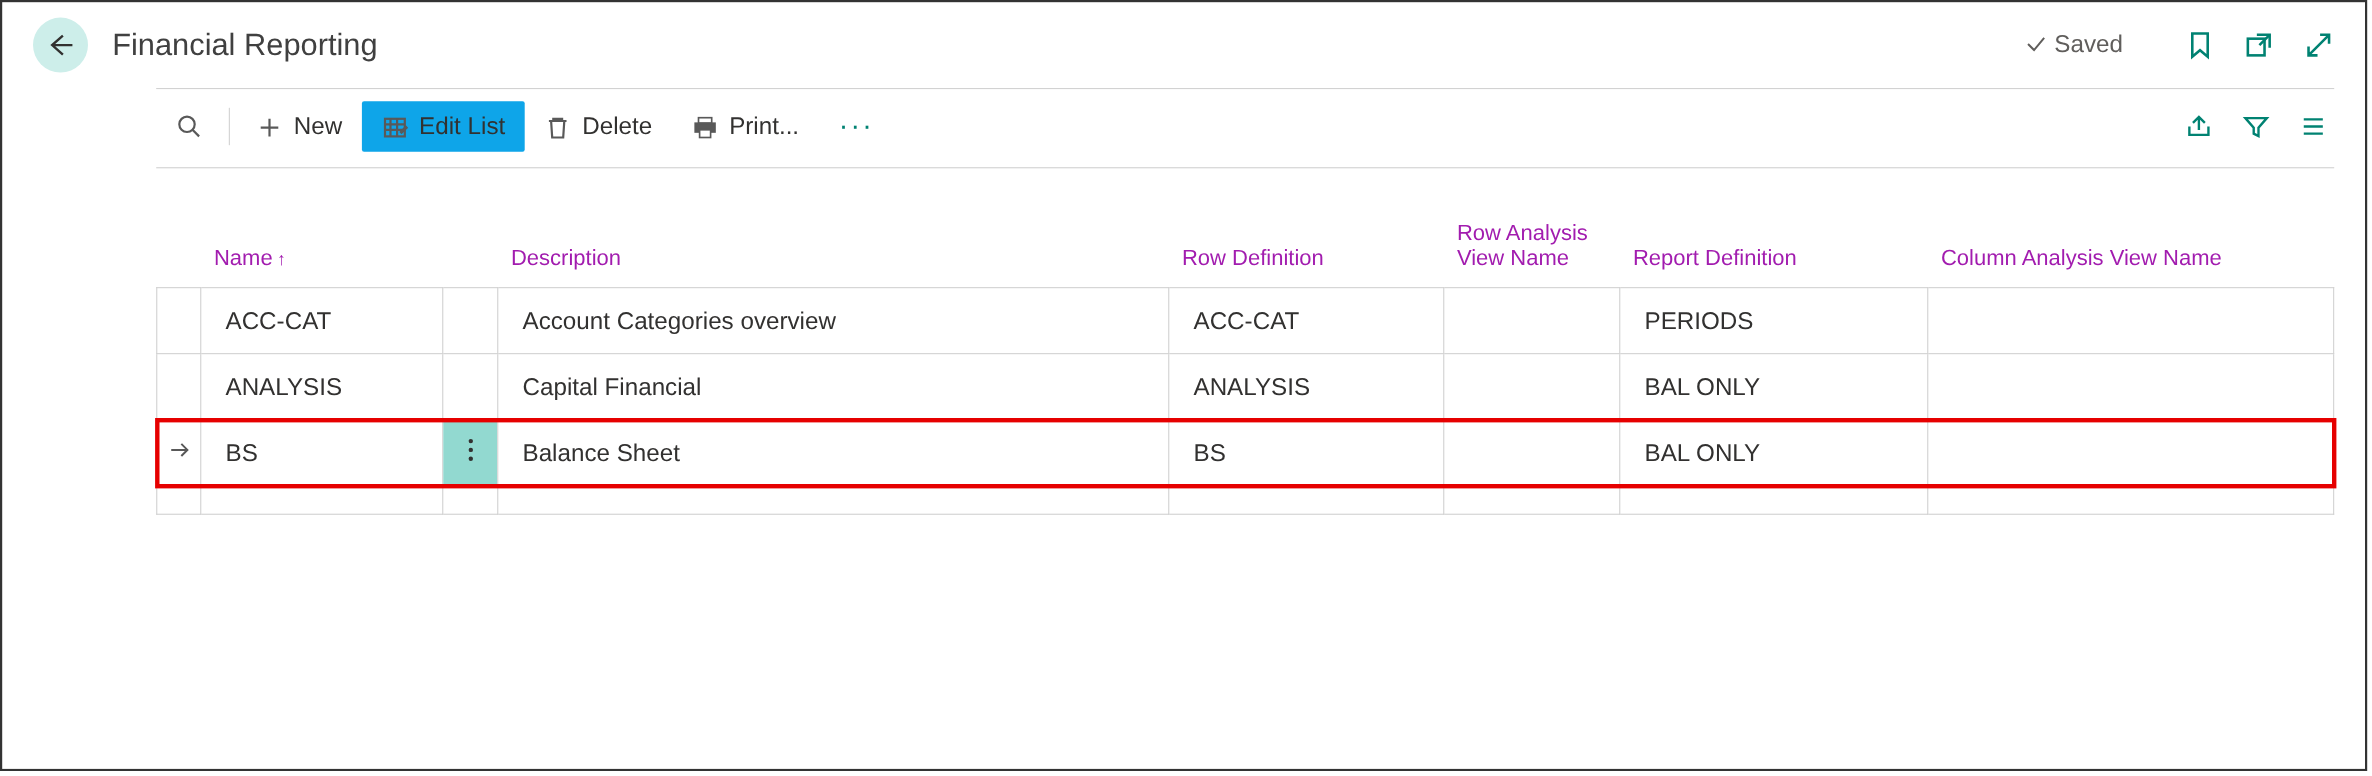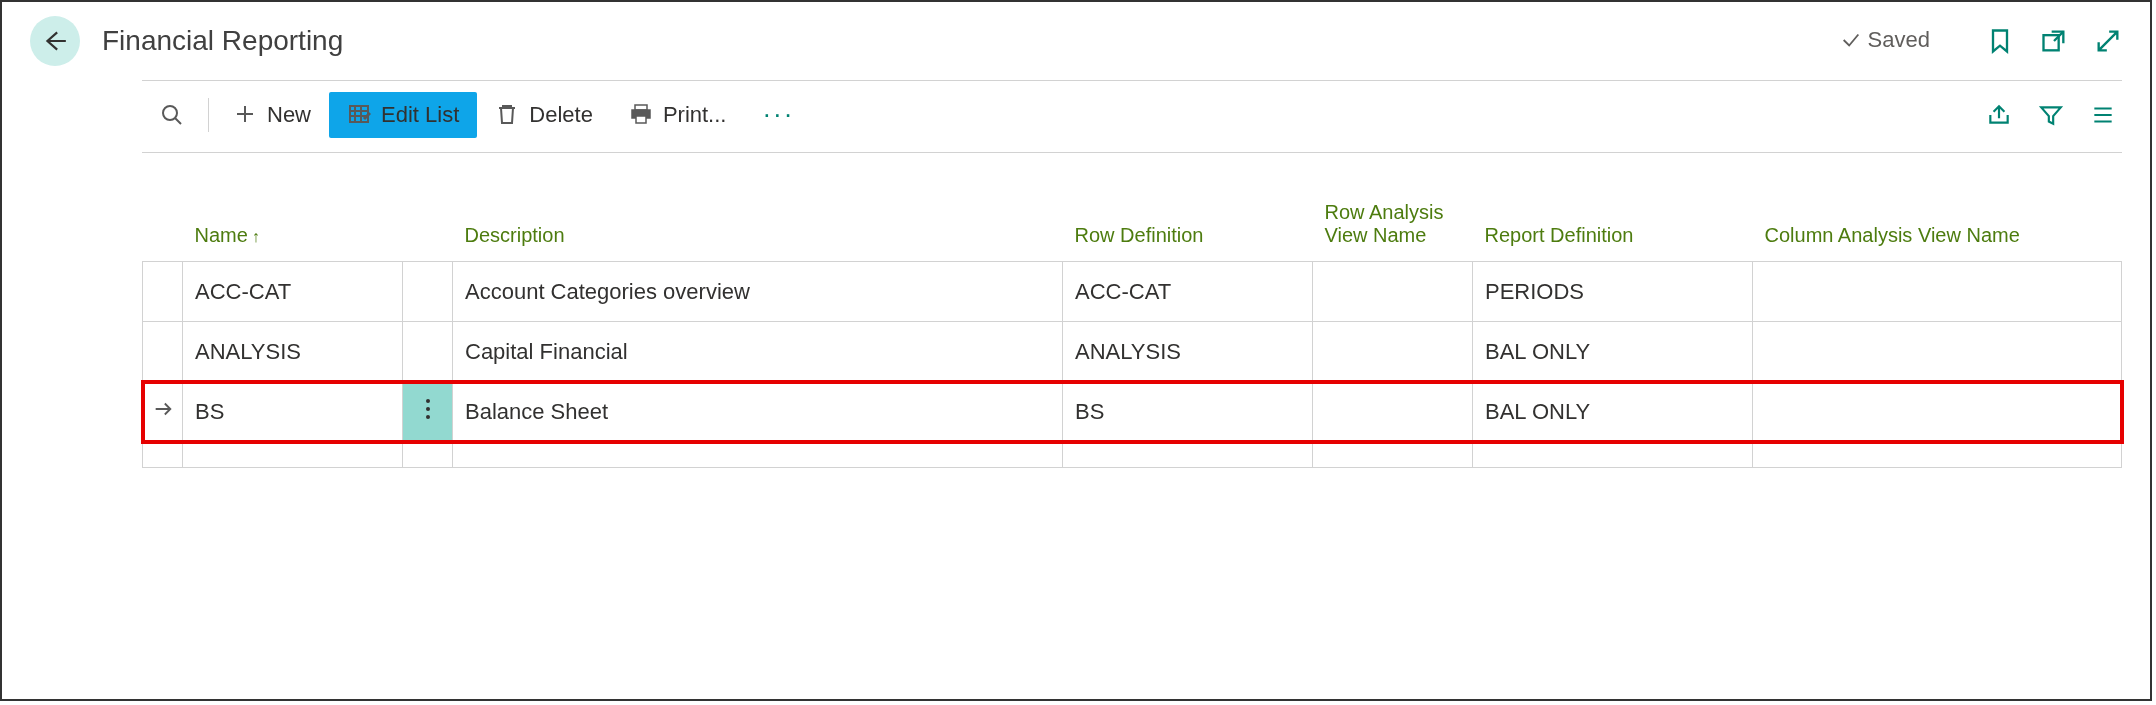--- a/index.html
+++ b/index.html
@@ -60,21 +60,21 @@
   }
   .toolbar {
     display: flex;
     align-items: center;
     padding: 8px 0;
     gap: 2px;
     position: relative;
   }
   .tb-left { display:flex; align-items:center; }
   .tb-btn {
-    display: flex; align-items: flex-start; gap: 10px;
+    display: flex; align-items: flex-end; gap: 10px;
     padding: 10px 18px;
     font-size: 22px;
     color: #323130;
     cursor: pointer;
     border-radius: 2px;
   }
   .tb-btn.active { background: #0ea5e9; }
   .tb-btn .ic { color: #595959; display:inline-flex; }
   .tb-btn .ic svg { width:24px; height:24px; display:block; }
   .vbar { width:1px; height:34px; background:#d2d2d2; margin:0 6px; }
@@ -87,29 +87,29 @@
     border-top: 1px solid #d2d2d2;
     margin-top: 4px;
   }
   table {
     border-collapse: collapse;
     width: 100%;
     table-layout: fixed;
   }
   th {
     font-weight: 400;
-    color: #4d7c0f;
+    color: #a21caf;
     font-size: 20px;
     text-align: left;
     vertical-align: bottom;
     padding: 48px 10px 14px 12px;
   }
   td {
     border: 1px solid #d2d2d2;
-    padding: 12px 12px;
+    padding: 12px 22px;
     font-size: 22px;
     color: #323130;
     height: 60px;
   }
   col.sel { width: 40px; }
   col.nm { width: 220px; }
   col.mn { width: 50px; }
   col.desc { width: 610px; }
   col.rd { width: 250px; }
   col.rav { width: 160px; }

